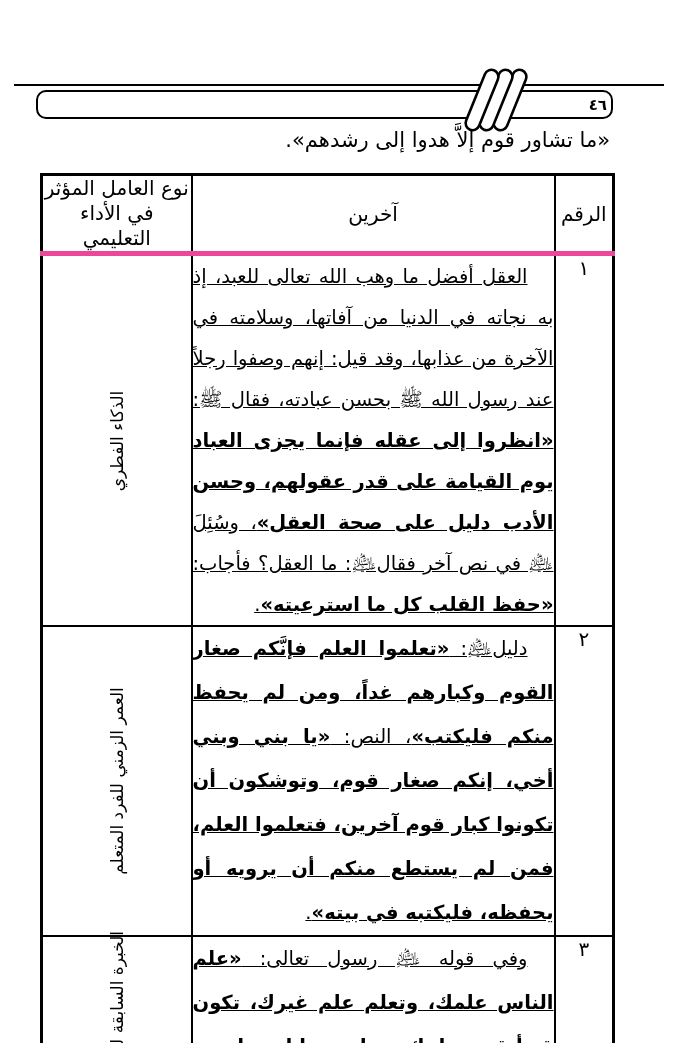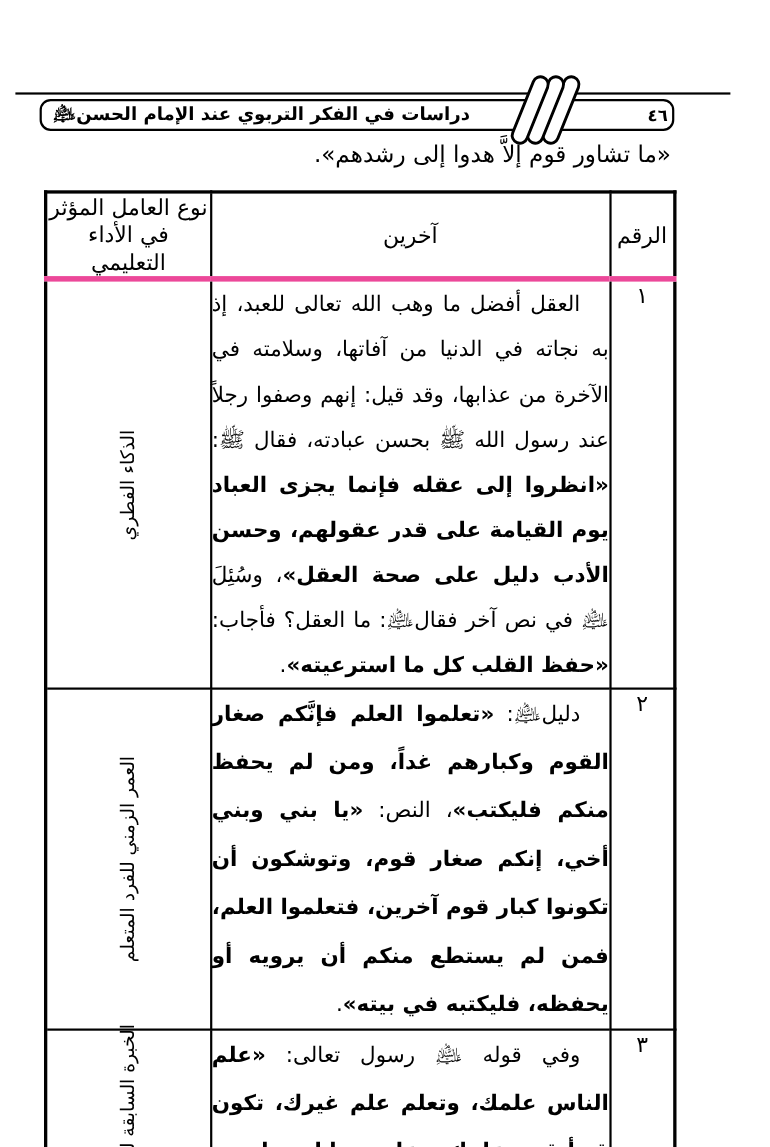--- a/index.html
+++ b/index.html
@@ -56,20 +56,21 @@
     font-size:20px;
   }
   td.h-factor{font-size:16.5px;line-height:25px;padding:2px 4px;}
   td.num{
     vertical-align:middle;text-align:center;font-size:20px;
   }
   td.txt{
     text-align:justify;
     padding:7px 9px 0 8px;
     font-size:19.5px;
+    text-decoration:underline;
   }
   td.txt .b{font-weight:bold;}
   td.r1{line-height:41px;}
   td.r2{line-height:44px;padding-top:3px;}
   td.r3{line-height:44px;}
   td.txt p{margin:0;text-indent:26px;}
   td.fac{position:relative;overflow:visible;}
   .rot{
     position:absolute;top:50%;left:50%;
     transform:translate(-50%,-50%) rotate(-90deg);
@@ -78,21 +79,20 @@
 </style>
 </head>
 <body>
 
 <div class="page">
 
   <div class="top-rule"></div>
 
   <div class="band">
     <span class="pagenum">٤٦</span>
-    <span class="title">دراسات في الفكر التربوي عند الإمام الحسن﵇</span>
   </div>
 
   <svg class="knot" width="78" height="78" viewBox="0 0 78 78">
     <g fill="#ffffff" stroke="#000000" stroke-width="2.6">
       <rect x="46" y="6" width="14" height="64" rx="7" transform="rotate(22 53 38)"></rect>
       <rect x="32" y="6" width="14" height="64" rx="7" transform="rotate(22 39 38)"></rect>
       <rect x="18" y="6" width="14" height="64" rx="7" transform="rotate(22 25 38)"></rect>
     </g>
   </svg>
 

